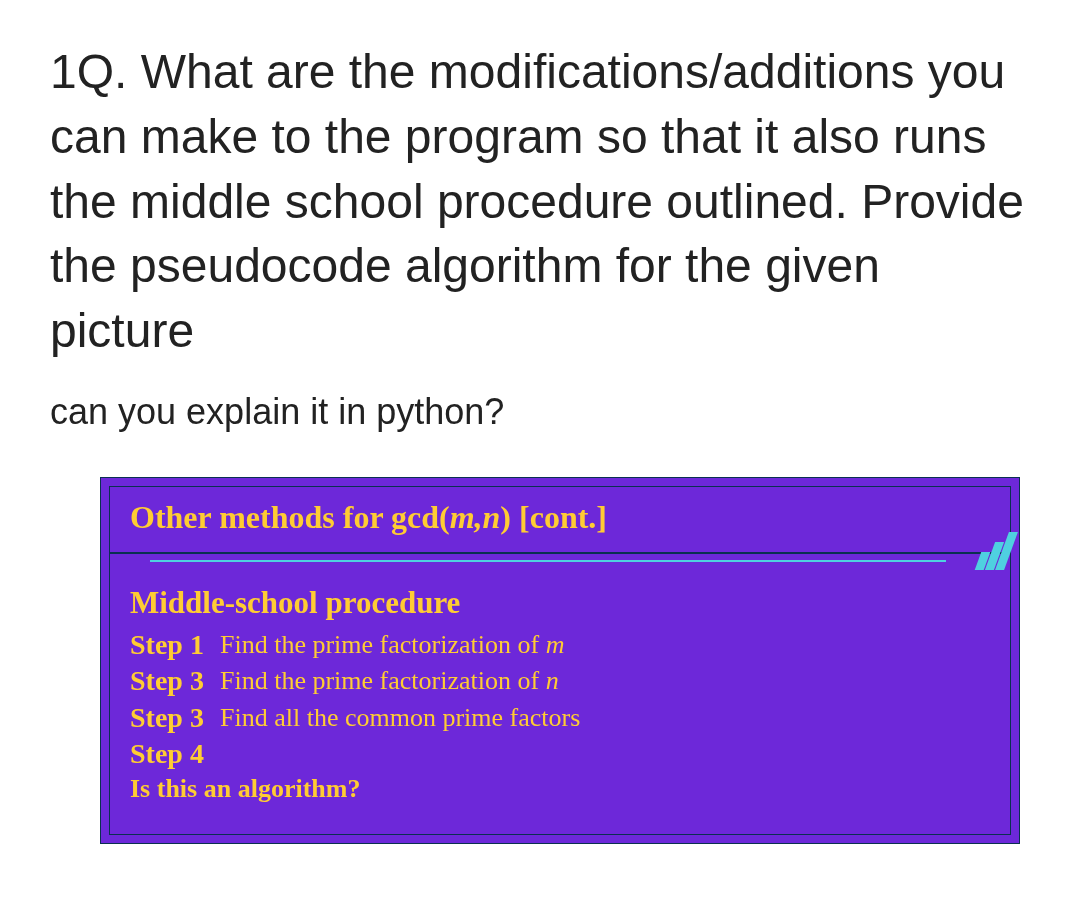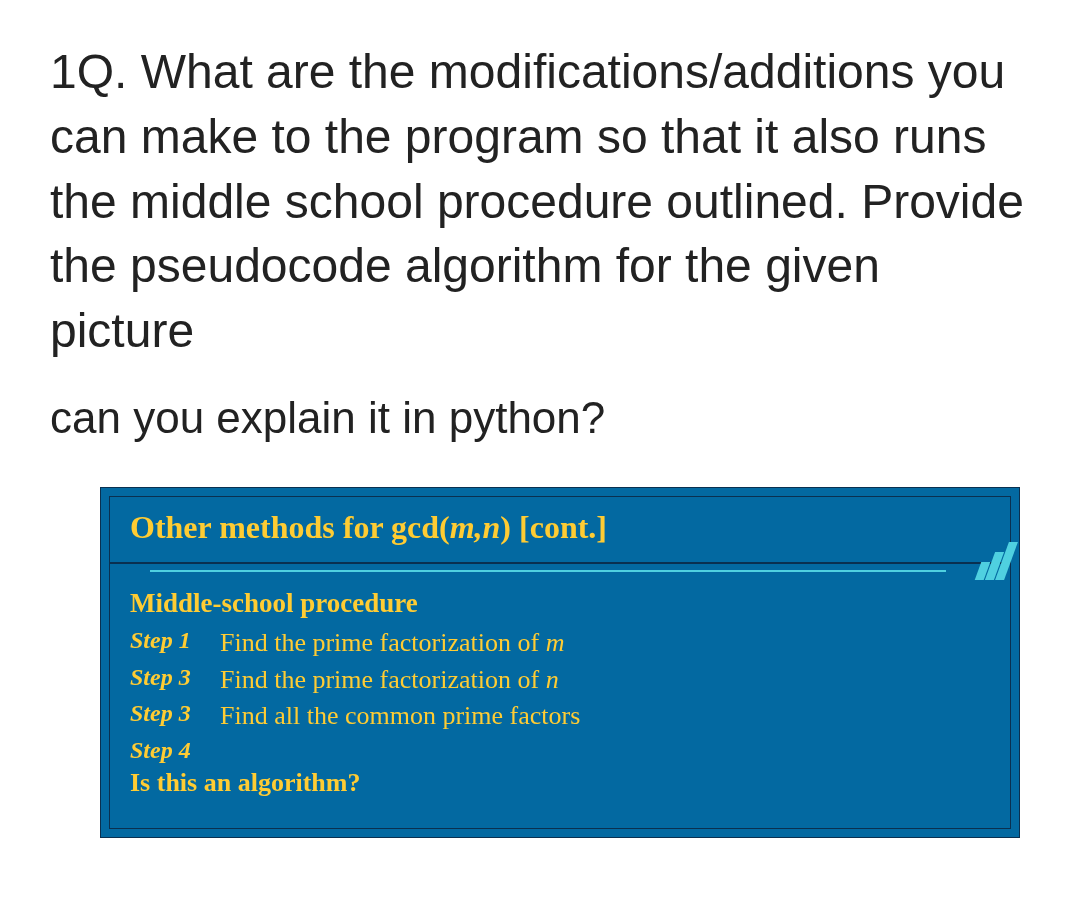--- a/index.html
+++ b/index.html
@@ -15,31 +15,31 @@
       padding: 40px 50px;
     }
     .question-text {
       font-size: 48px;
       color: #222;
       line-height: 1.35;
       font-family: -apple-system, BlinkMacSystemFont, 'Segoe UI', Helvetica, Arial, sans-serif;
       margin-bottom: 24px;
     }
     .question-text-2 {
-      font-size: 44px;
+      font-size: 36px;
       color: #222;
       line-height: 1.35;
       font-family: -apple-system, BlinkMacSystemFont, 'Segoe UI', Helvetica, Arial, sans-serif;
       margin-bottom: 40px;
     }
     .slide {
       margin-left: 50px;
       margin-right: 0px;
       width: 920px;
-      background: #0369a1;
+      background: #6d28d9;
       border: 1px solid #0a3050;
       position: relative;
       padding: 0;
     }
     .slide-title-box {
       border: 1px solid #0a3050;
       margin: 8px 8px 0 8px;
       padding: 12px 20px 16px 20px;
       position: relative;
     }
@@ -86,38 +86,38 @@
       z-index: 1;
     }
     .slide-body {
       border: 1px solid #0a3050;
       margin: 0 8px 8px 8px;
       padding: 24px 20px 30px 20px;
       position: relative;
     }
     .subheading {
       color: #ffcc33;
-      font-size: 27px;
+      font-size: 31px;
       font-weight: bold;
       font-family: 'Times New Roman', Times, serif;
       margin-bottom: 8px;
+      margin-top: 7px;
     }
     .step-row {
       display: flex;
       align-items: flex-start;
       margin-bottom: 4px;
       font-family: 'Times New Roman', Times, serif;
     }
     .step-label {
       color: #ffcc33;
-      font-size: 24px;
+      font-size: 28px;
       font-weight: bold;
       width: 90px;
       flex-shrink: 0;
-      font-style: italic;
     }
     .step-text {
       color: #ffcc33;
       font-size: 26px;
       font-weight: normal;
       line-height: 1.25;
     }
     .step-text .italic {
       font-style: italic;
     }

